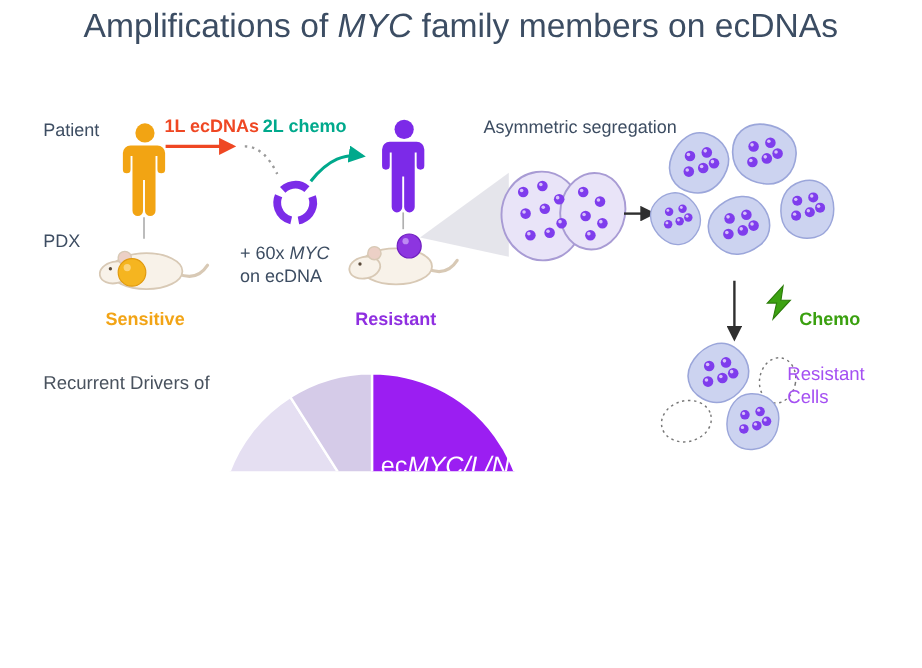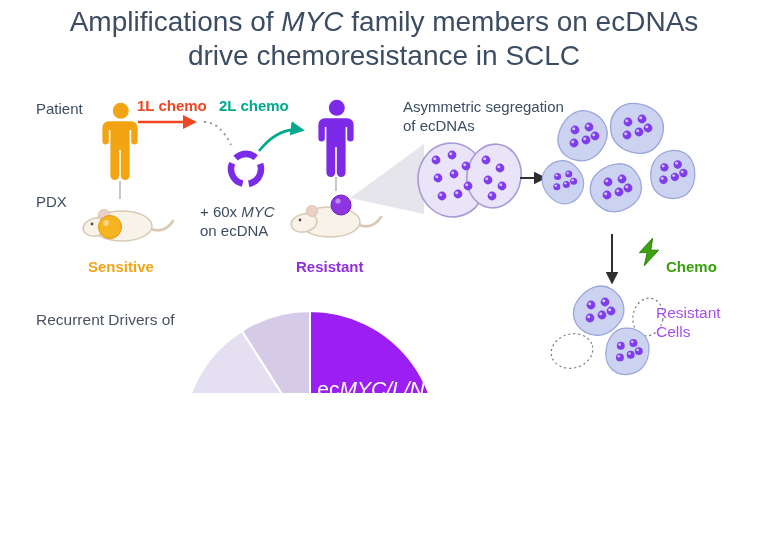--- a/index.html
+++ b/index.html
@@ -152,40 +152,38 @@
         <path d="M 310 438 L 333.8 562.8 A 127 127 0 0 1 241.9 545.2 Z" fill="#cfc5e6" stroke="#ffffff" stroke-width="2"></path>
         <path d="M 310 438 L 241.9 545.2 A 127 127 0 0 1 191.9 484.8 Z" fill="#d8d0ea" stroke="#ffffff" stroke-width="2"></path>
         <path d="M 310 438 L 191.9 484.8 A 127 127 0 0 1 189.2 398.8 Z" fill="#ded7ee" stroke="#ffffff" stroke-width="2"></path>
         <path d="M 310 438 L 189.2 398.8 A 127 127 0 0 1 241.9 330.8 Z" fill="#e5dff2" stroke="#ffffff" stroke-width="2"></path>
         <path d="M 310 438 L 241.9 330.8 A 127 127 0 0 1 310.0 311.0 Z" fill="#d5cbe8" stroke="#ffffff" stroke-width="2"></path>
       </g>
   </svg>
 
   <div class="title">
     <div><span>Amplifications of </span><em>MYC</em><span> family members on ecDNAs</span></div>
-    <div>drive chemoresistance in SCLC</div>
   </div>
 
   <div class="txt" style="left:36px;top:100px;">Patient</div>
   <div class="txt" style="left:36px;top:193px;">PDX</div>
 
-  <div class="txt bold c-red" style="left:137px;top:97px;">1L chemo</div>
+  <div class="txt bold c-red" style="left:137px;top:97px;">1L ecDNAs</div>
   <div class="txt bold c-teal" style="left:219px;top:97px;">2L chemo</div>
 
   <div class="txt center myc-note" style="left:200px;top:203px;width:104px;">
     <div><span>+ 60x </span><em>MYC</em></div>
     <div>on ecDNA</div>
   </div>
 
   <div class="txt bold c-orange" style="left:88px;top:258px;">Sensitive</div>
   <div class="txt bold c-purple" style="left:296px;top:258px;">Resistant</div>
 
   <div class="txt center" style="left:403px;top:98px;width:220px;">
     <div>Asymmetric segregation</div>
-    <div>of ecDNAs</div>
   </div>
 
   <div class="txt bold c-green" style="left:666px;top:242px;">Chemo</div>
 
   <div class="txt center c-lpurple" style="left:656px;top:303px;width:100px;font-size:15.5px;">
     <div>Resistant</div>
     <div>Cells</div>
   </div>
 
   <div class="txt" style="left:36px;top:310px;color:#49525e;font-size:15.5px;">

